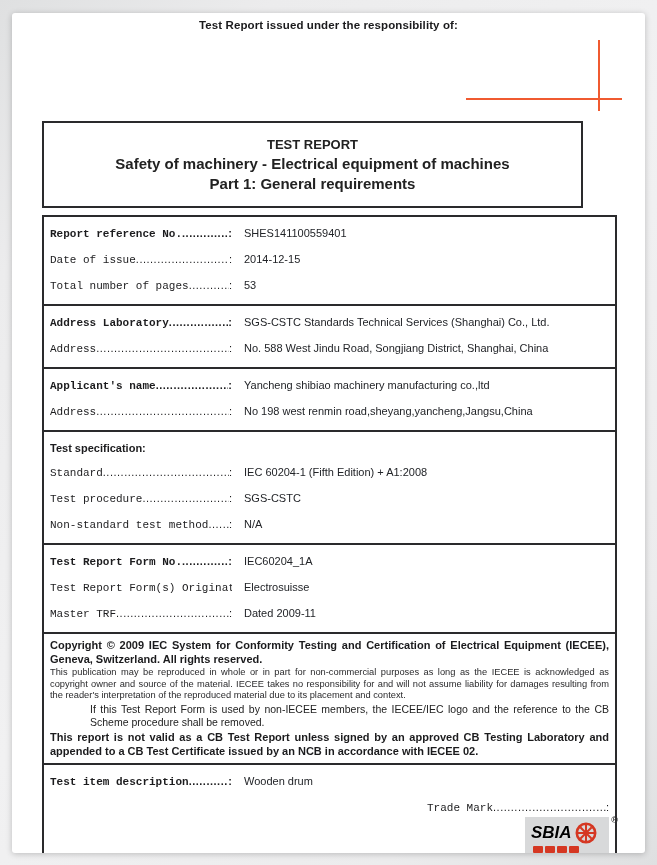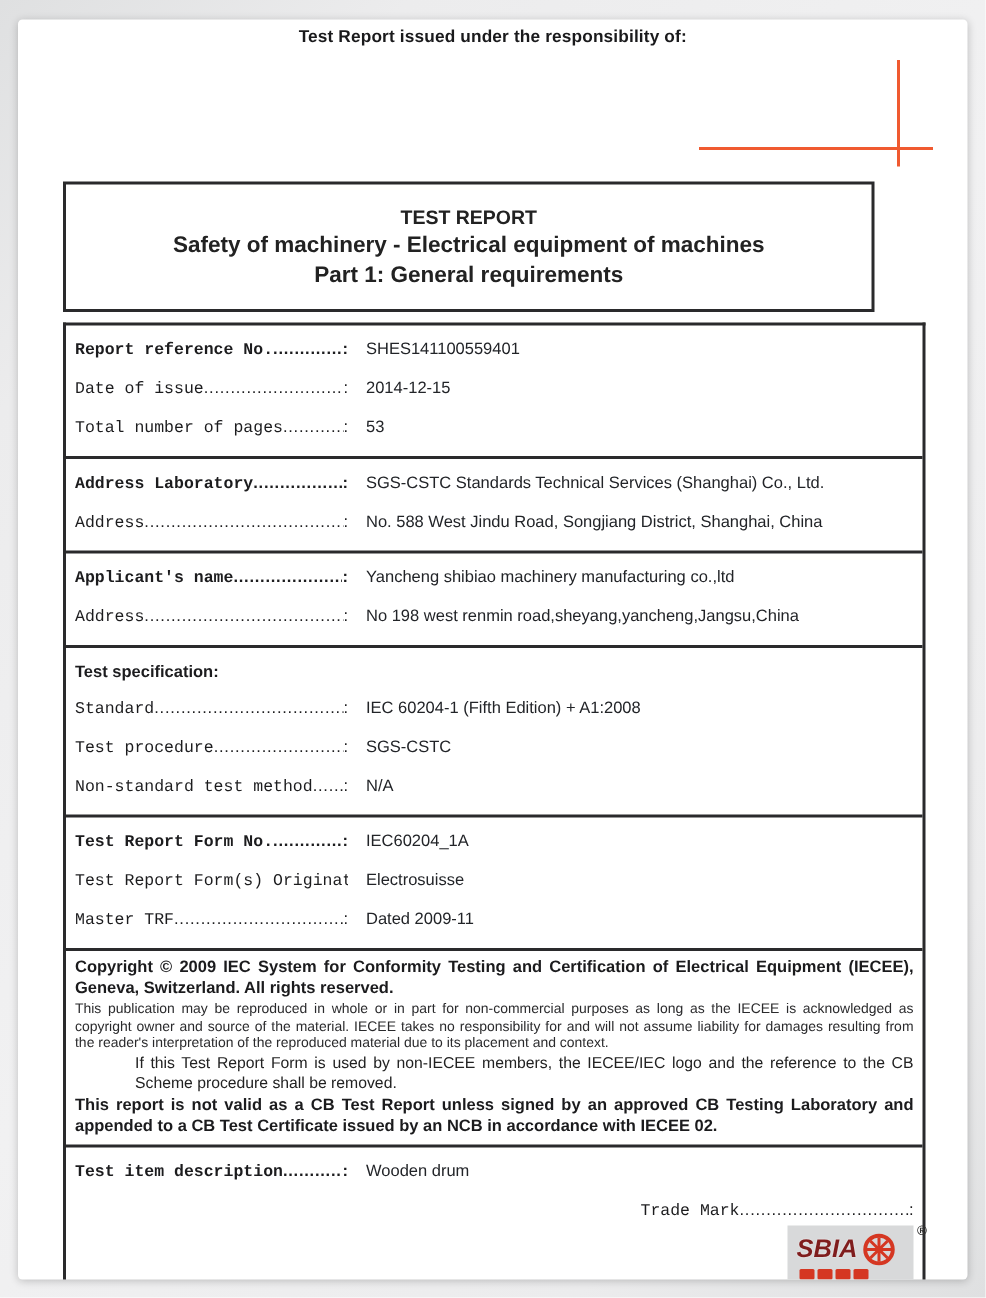--- a/index.html
+++ b/index.html
@@ -62,21 +62,21 @@
   .row.tall{align-items:flex-end;flex-direction:column;}
   .tm-box{
     margin-left:12px;position:relative;
     width:84px;height:42px;background:#d8d9da;
     display:flex;flex-direction:column;justify-content:center;
     padding:2px 6px;box-sizing:border-box;
   }
   .tm-top{display:flex;align-items:center;}
   .tm-text{
     font-size:17px;font-weight:bold;font-style:italic;
-    color:#7f1d1d;letter-spacing:0;line-height:18px;
+    color:#000000;letter-spacing:0;line-height:18px;
     text-shadow:0 0 1px #ffffff;
   }
   .tm-wheel{margin-left:3px;flex:none;display:block;}
   .tm-strip{display:flex;gap:2px;margin-top:2px;margin-left:2px;}
   .tm-strip span{display:block;width:10px;height:7px;background:#d53722;border-radius:1px;}
   .tm-reg{
     position:absolute;top:-5px;right:-9px;
     font-size:9px;color:#333;font-style:normal;font-weight:bold;
   }
 </style>

